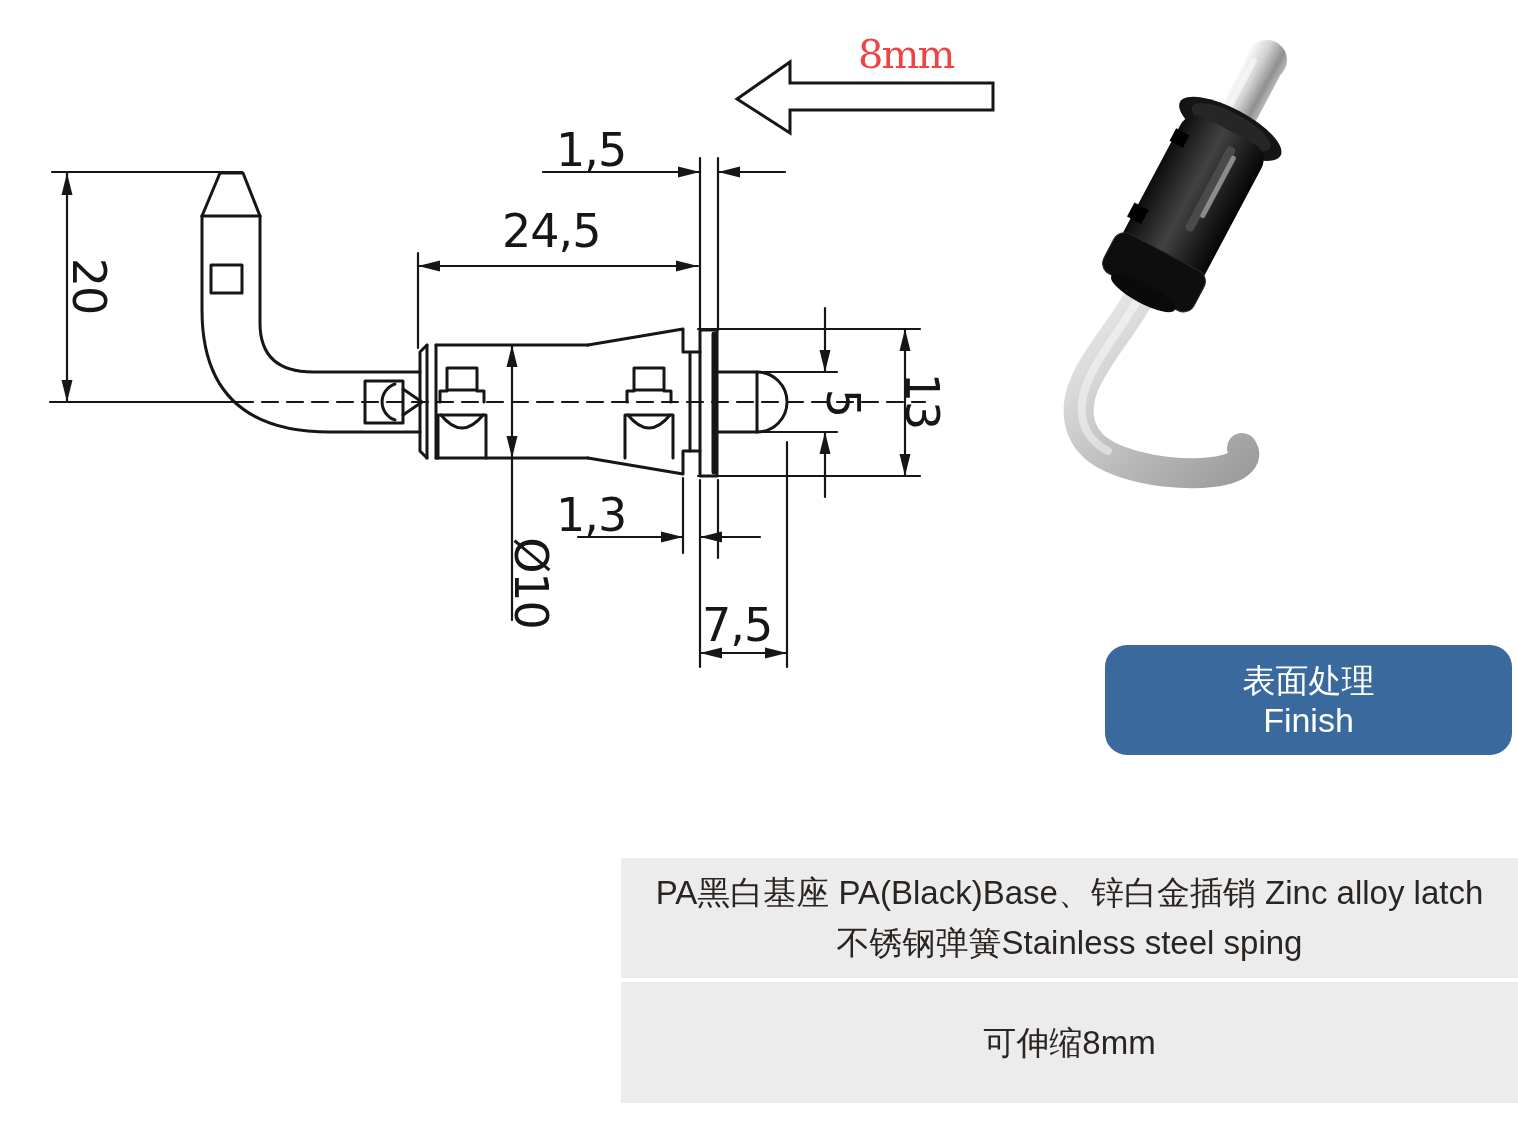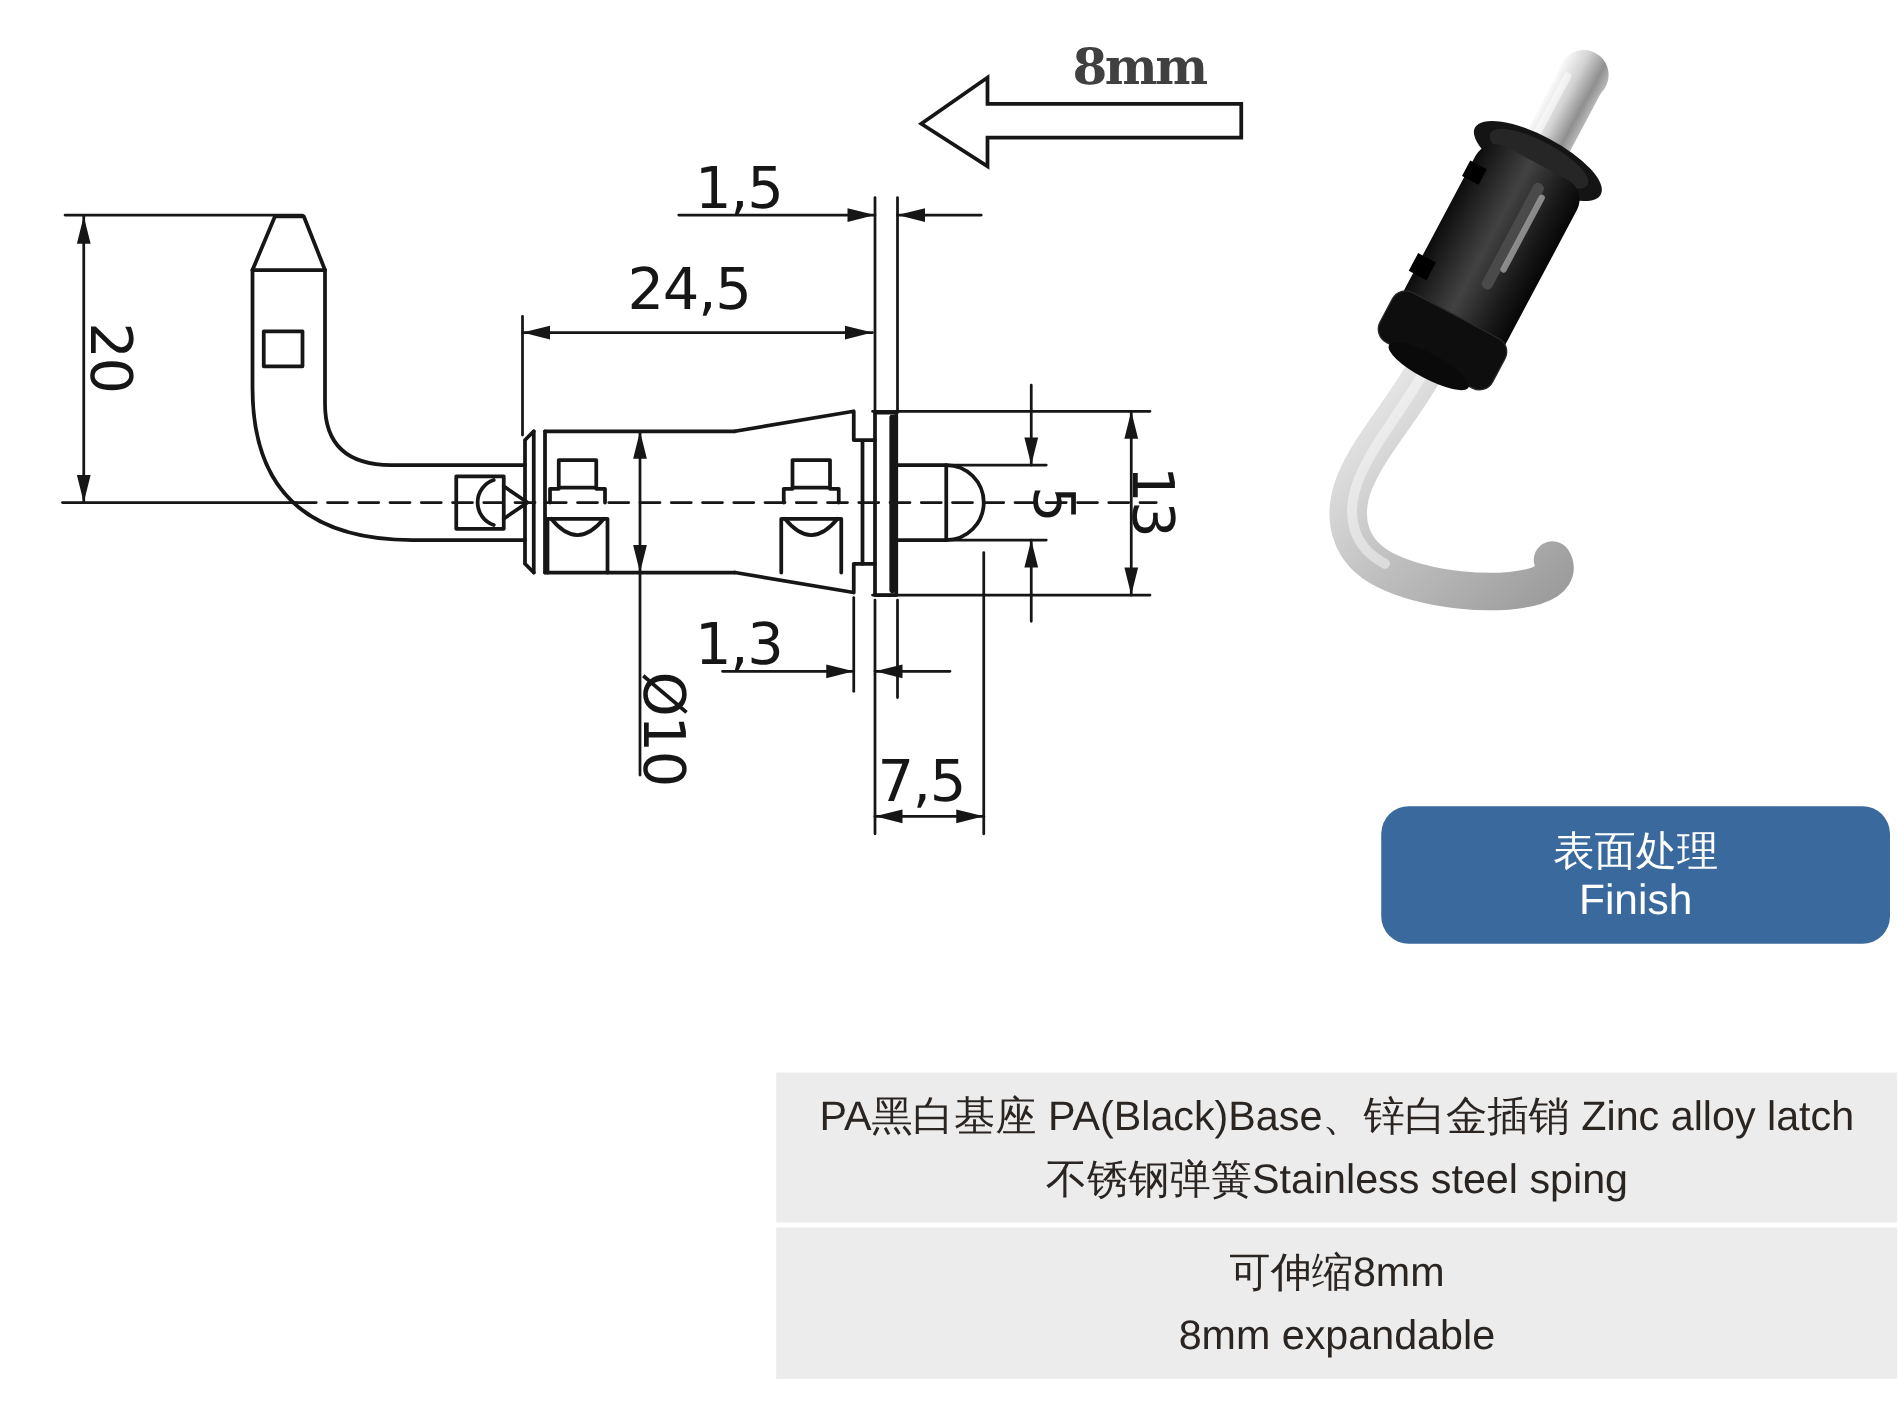--- a/index.html
+++ b/index.html
@@ -8,22 +8,22 @@
     font-family:"Liberation Sans", sans-serif;color:#2b2522;
   }
   .layer{position:absolute;left:0;top:0;width:1518px;height:1142px;}
   
   .dim{
     position:absolute;font-family:"DejaVu Sans", sans-serif;
     font-size:46px;line-height:1;color:#161616;letter-spacing:-1px;white-space:nowrap;
   }
   .dim.rot{transform:translate(-50%,-50%) rotate(90deg);}
   .arrowlabel{
-    position:absolute;font-family:"DejaVu Serif", serif;font-weight:700;
-    font-size:40px;line-height:1;color:#404040;letter-spacing:-2px;white-space:nowrap;
+    position:absolute;font-family:"DejaVu Serif", serif;font-weight:400;
+    font-size:40px;line-height:1;color:#ef4444;letter-spacing:-2px;white-space:nowrap;
   }
   
   .finish-title{
     position:absolute;left:1105px;top:645px;width:407px;height:110px;
     background:#3a6a9d;border-radius:22px;display:flex;flex-direction:column;
     align-items:center;justify-content:center;color:#fff;gap:6px;
   }
   .finish-title .zh{font-size:33px;line-height:1;}
   .finish-title .en{font-size:34px;line-height:1;}
   .finish-value{
@@ -208,17 +208,16 @@
 
   <div class="spec-row row-material">
     <div class="cell-value">
       <div>PA黑白基座 PA(Black)Base、锌白金插销 Zinc alloy latch</div>
       <div>不锈钢弹簧Stainless steel sping</div>
     </div>
   </div>
   <div class="spec-row row-structure">
     <div class="cell-value">
       <div>可伸缩8mm</div>
-      <div>8mm expandable</div>
     </div>
   </div>
 
 </div>
 
 </body></html>

